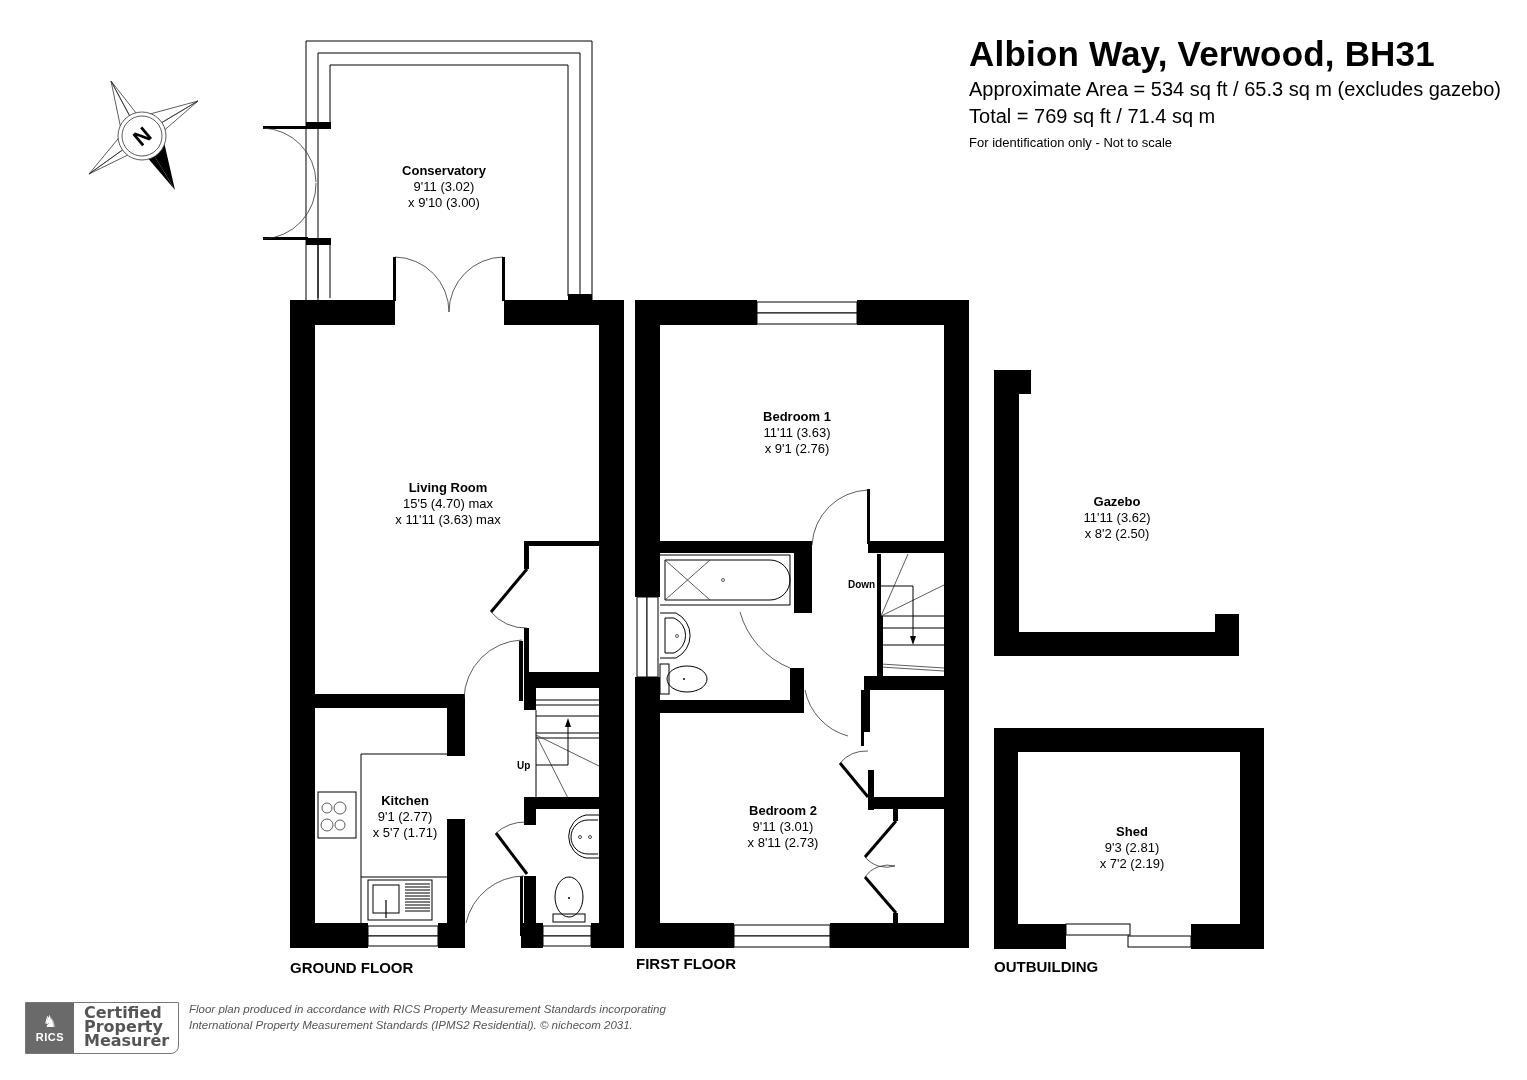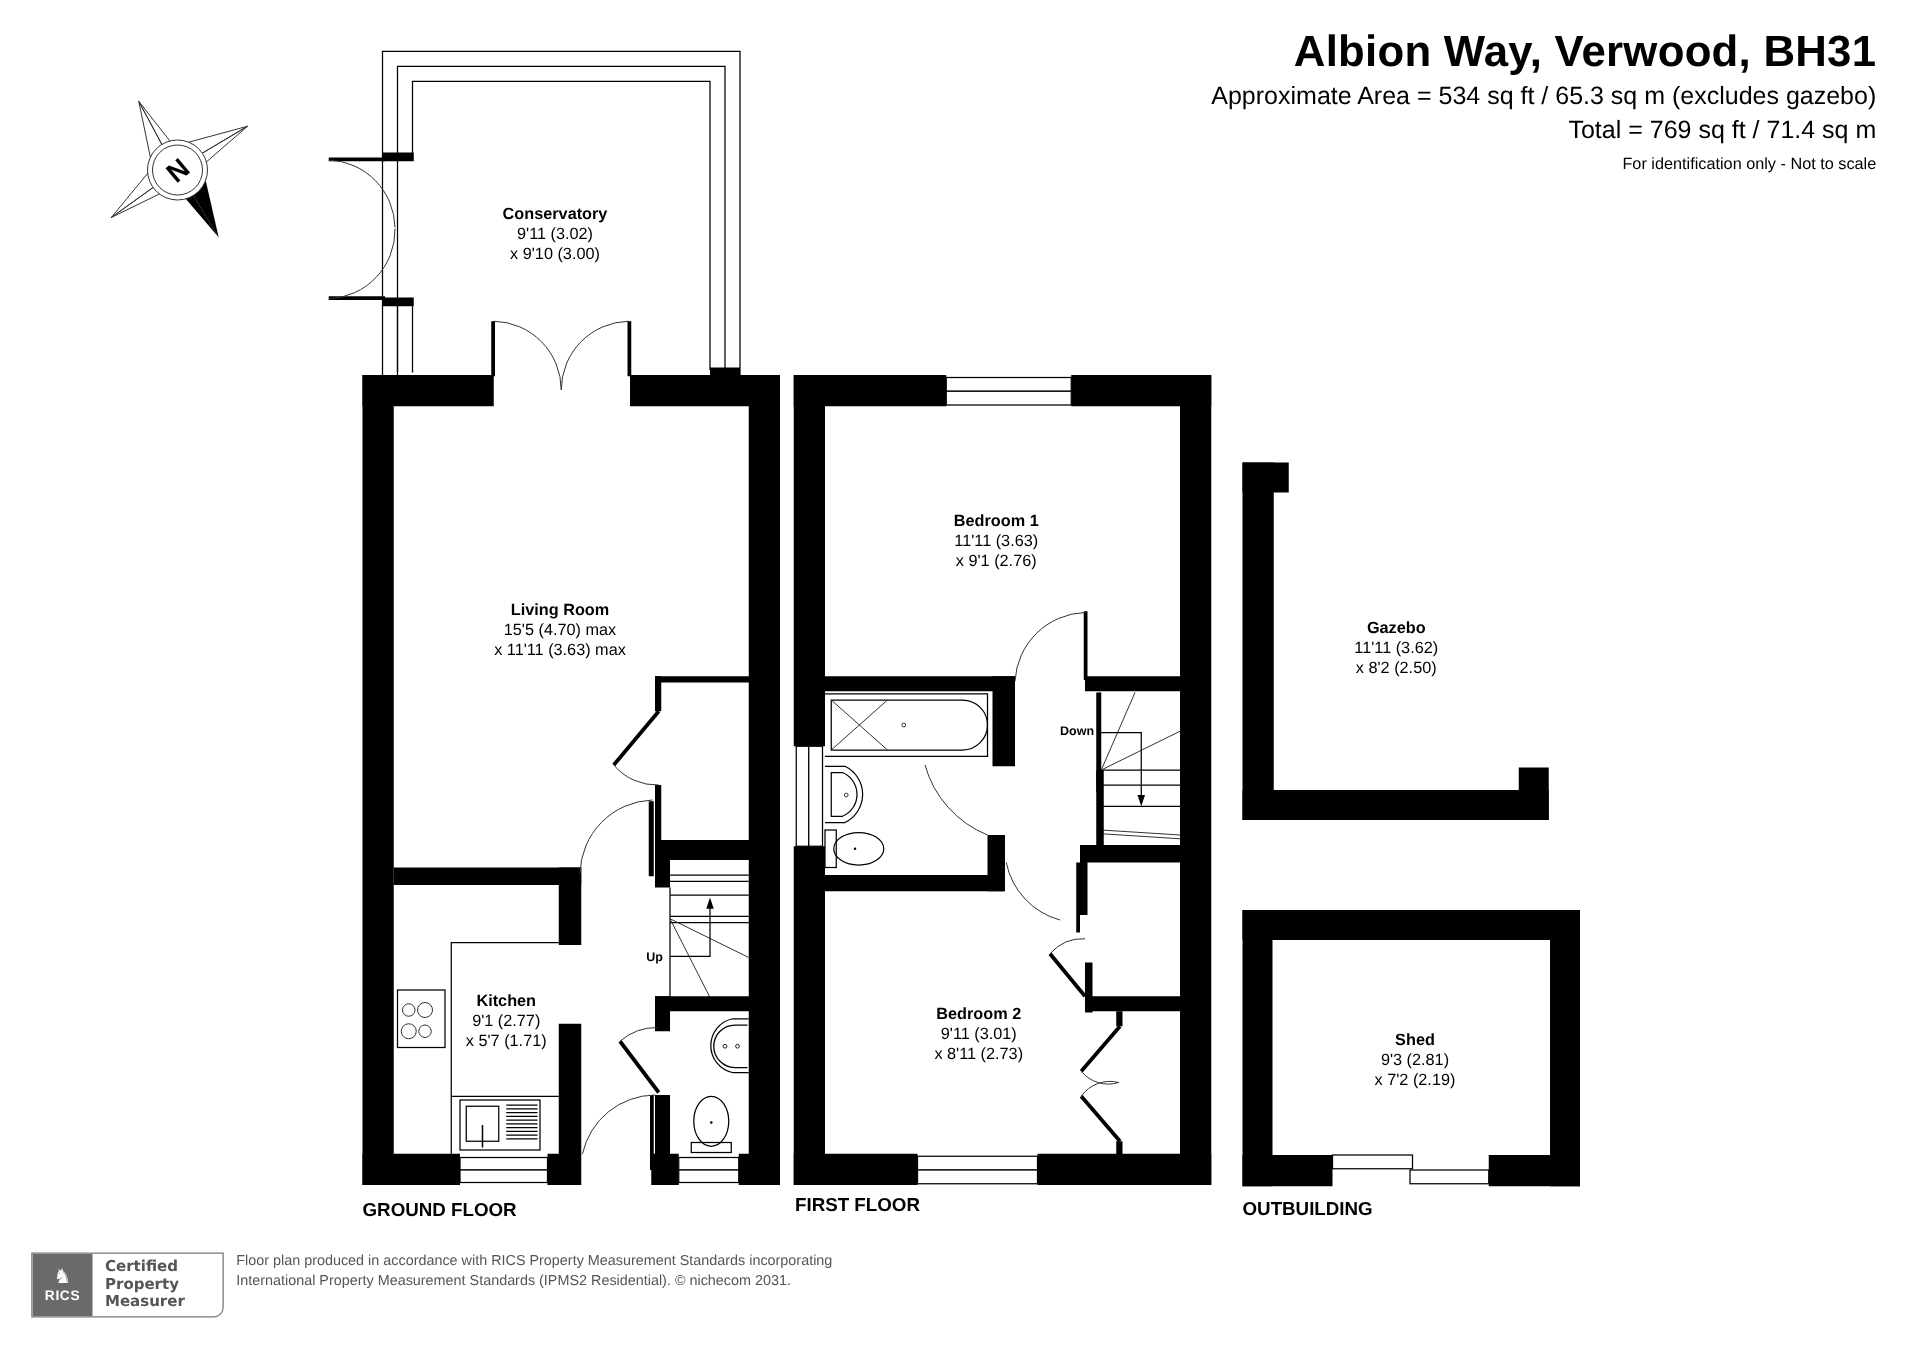--- a/index.html
+++ b/index.html
@@ -7,32 +7,32 @@
   svg.plan { position: absolute; left: 0; top: 0; }
   .wall { fill: #000; }
   .thin { fill: none; stroke: #000; stroke-width: 1; }
   .hair { fill: none; stroke: #333; stroke-width: 0.8; }
   .win { fill: #fff; stroke: #000; stroke-width: 1; }
   .room-name { font-family: "Liberation Sans", sans-serif; font-weight: bold; font-size: 13px; text-anchor: middle; }
   .room-dim { font-family: "Liberation Sans", sans-serif; font-size: 13px; text-anchor: middle; }
   .floor-label { font-family: "Liberation Sans", sans-serif; font-weight: bold; font-size: 15px; }
   .stair-label { font-family: "Liberation Sans", sans-serif; font-weight: bold; font-size: 10px; }
 
-  .header { position: absolute; right: 26px; top: 20px; text-align: right; }
+  .header { position: absolute; right: 26px; top: 32px; }
   .title { font-weight: bold; font-size: 35px; line-height: 44px; letter-spacing: 0.2px; }
   .area-line { font-size: 20px; line-height: 27px; }
   .note { font-size: 13px; line-height: 20px; margin-top: 3px; }
 
   .footer { position: absolute; left: 25px; top: 1002px; display: flex; align-items: flex-start; }
   .rics-badge { display: flex; width: 152px; height: 50px; border: 1px solid #777; border-radius: 0 0 8px 0; overflow: hidden; }
   .rics-logo { width: 48px; height: 50px; background: #6a6a6a; color: #fff; display: flex; flex-direction: column; align-items: center; justify-content: center; }
   .rics-logo .lion { font-size: 16px; line-height: 18px; }
   .rics-logo .txt { font-weight: bold; font-size: 11px; letter-spacing: 0.5px; }
-  .rics-cert { padding: 3px 0 0 10px; font-family: "DejaVu Sans", sans-serif; font-size: 12px; line-height: 14px; color: #555; font-weight: bold; }
-  .footer-text { margin-left: 10px; font-size: 11.5px; line-height: 15.5px; color: #555; }
+  .rics-cert { padding: 3px 0 0 10px; font-family: "DejaVu Sans", sans-serif; font-size: 16px; line-height: 14px; color: #555; font-weight: bold; }
+  .footer-text { margin-left: 10px; font-size: 11.5px; line-height: 15.5px; color: #555; font-style: italic; }
 </style>
 </head>
 <body>
 
 <svg class="plan" width="1527" height="1080" viewBox="0 0 1527 1080">
 
   <g transform="translate(142,136)">
     <polygon points="-31,-55 -8,-12 -20,-2" class="hair" fill="#fff"></polygon>
     <polygon points="-31,-55 -2,-18 -8,-12" class="hair" fill="#fff"></polygon>
     <polygon points="56,-35 14,-10 8,-22" class="hair" fill="#fff"></polygon>

